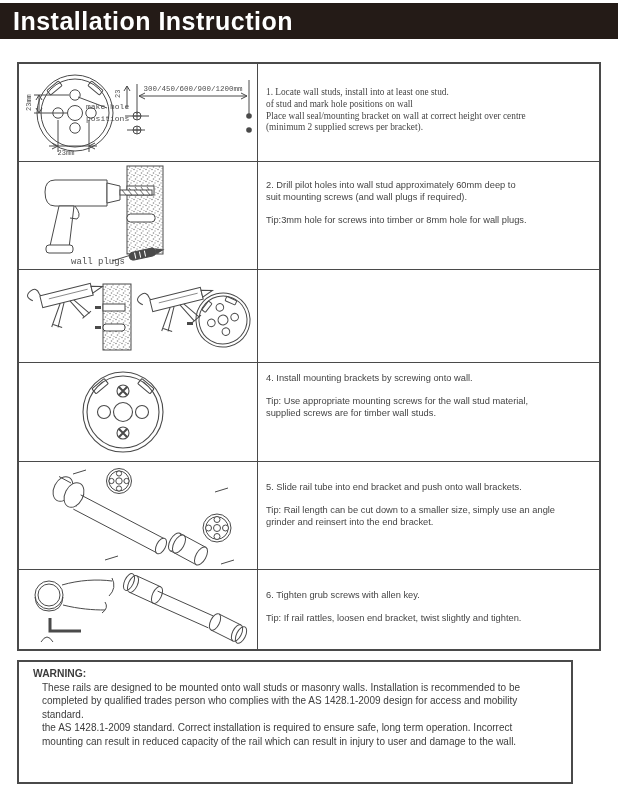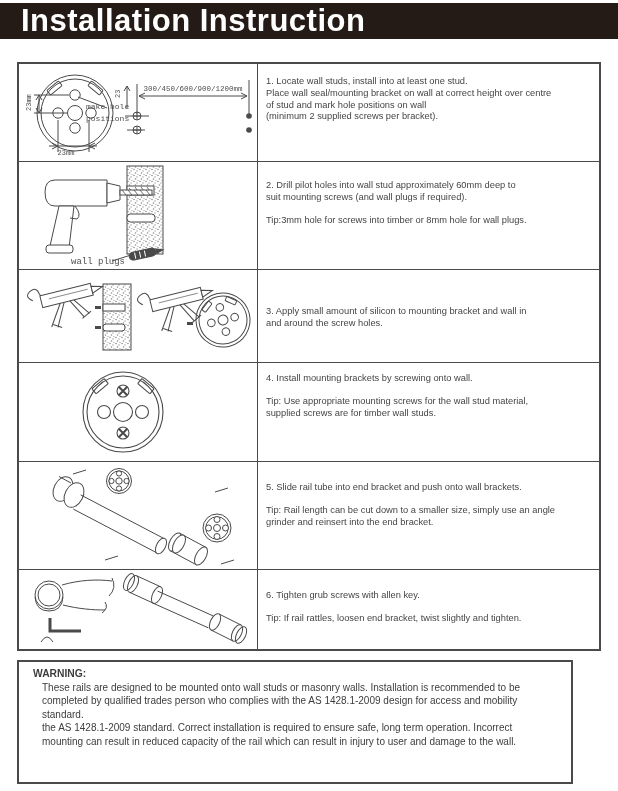--- a/index.html
+++ b/index.html
@@ -5,40 +5,40 @@
   html,body{margin:0;padding:0;}
   body{
     width:618px;height:791px;position:relative;background:#ffffff;
     font-family:"Liberation Sans",sans-serif;color:#424242;overflow:hidden;
   }
   .titlebar{
     position:absolute;left:0;top:3px;width:618px;height:36px;
     display:flex;align-items:center;
   }
   .titlebar h1{
-    margin:11px;padding-left:10px;font-size:31px;font-weight:700;
+    margin:3px;padding-left:10px;font-size:25px;font-weight:700;
     letter-spacing:.5px;
   }
   .doc{
     position:absolute;left:17px;top:62px;width:584px;
     border:2px solid #4a4a4a;box-sizing:border-box;
   }
   .row{display:flex;}
   .row + .row{border-top:1.5px solid #4a4a4a;}
   .cell-illus{
     width:238px;flex:0 0 238px;border-right:1.5px solid #4a4a4a;
     position:relative;overflow:hidden;
   }
   .cell-text{
     flex:1;padding:0 4px 0 8px;font-size:9.3px;line-height:11.8px;
     color:#454545;overflow:hidden;
   }
   .ln{white-space:nowrap;}
   .gap{margin-top:11.5px;}
-  .pt12{padding-top:12px;} .pt18{padding-top:18px;} .pt36{padding-top:36px;}
+  .pt12{padding-top:23px;font-family:Liberation Serif, serif;} .pt18{padding-top:18px;} .pt36{padding-top:36px;}
   .pt10{padding-top:10px;} .pt20{padding-top:20px;}
   .h97{height:97px;} .h107{height:107px;} .h92{height:92px;}
   .h98{height:98px;} .h79{height:79px;}
   svg{display:block;}
   svg text{font-family:"Liberation Mono","DejaVu Sans Mono",monospace;fill:#4f4f4f;}
   .warning{
     position:absolute;left:17px;top:660px;width:556px;height:124px;
     border:2px solid #4a4a4a;box-sizing:border-box;
     padding:5px 4px 0 14px;overflow:hidden;
   }
@@ -89,22 +89,22 @@
         <text x="67" y="45" font-size="8">make hole</text>
         <text x="67" y="57" font-size="8">positions</text>
         <text x="12" y="47" font-size="7" transform="rotate(-90 12 47)">23mm</text>
         <text x="47" y="91" font-size="7" text-anchor="middle">23mm</text>
         <text x="101" y="34" font-size="7" transform="rotate(-90 101 34)">23</text>
         <text x="174" y="27" font-size="7.5" text-anchor="middle">300/450/600/900/1200mm</text>
       </svg>
     </div>
     <div class="cell-text pt12">
       <div class="ln">1. Locate wall studs, install into at least one stud.</div>
+      <div class="ln">of stud and mark hole positions on wall</div>
       <div class="ln">Place wall seal/mounting bracket on wall at correct height over centre</div>
-      <div class="ln">of stud and mark hole positions on wall</div>
       <div class="ln">(minimum 2 supplied screws per bracket).</div>
     </div>
   </div>
 
   <div class="row h107">
     <div class="cell-illus h107">
       <svg width="238" height="107" viewBox="0 0 238 107">
         <defs>
           <pattern id="stip2" width="6" height="6" patternUnits="userSpaceOnUse">
             <circle cx="1" cy="1.5" r="0.8" fill="#8d8d8d"></circle>
@@ -185,24 +185,20 @@
             <rect x="211" y="31" width="11" height="4.5" rx="1" transform="rotate(38 216.5 33)"></rect>
             <circle cx="204" cy="50" r="5"></circle>
             <circle cx="204" cy="37" r="3.8"></circle>
             <circle cx="204" cy="62" r="3.8"></circle>
             <circle cx="192" cy="50" r="3.8"></circle>
             <circle cx="216" cy="50" r="3.8"></circle>
           </g>
         </g>
       </svg>
     </div>
-    <div class="cell-text pt36">
-      <div class="ln">3. Apply small amount of silicon to mounting bracket and wall in</div>
-      <div class="ln">and around the screw holes.</div>
-    </div>
   </div>
 
   <div class="row h98">
     <div class="cell-illus h98">
       <svg width="238" height="98" viewBox="0 0 238 98">
         <g stroke="#4a4a4a" fill="none" stroke-width="1.1">
           <circle cx="104" cy="49" r="40"></circle>
           <circle cx="104" cy="49" r="36"></circle>
           <rect x="73" y="20" width="16" height="6.5" rx="1" transform="rotate(-40 81 23)"></rect>
           <rect x="119" y="20" width="16" height="6.5" rx="1" transform="rotate(40 127 23)"></rect>

